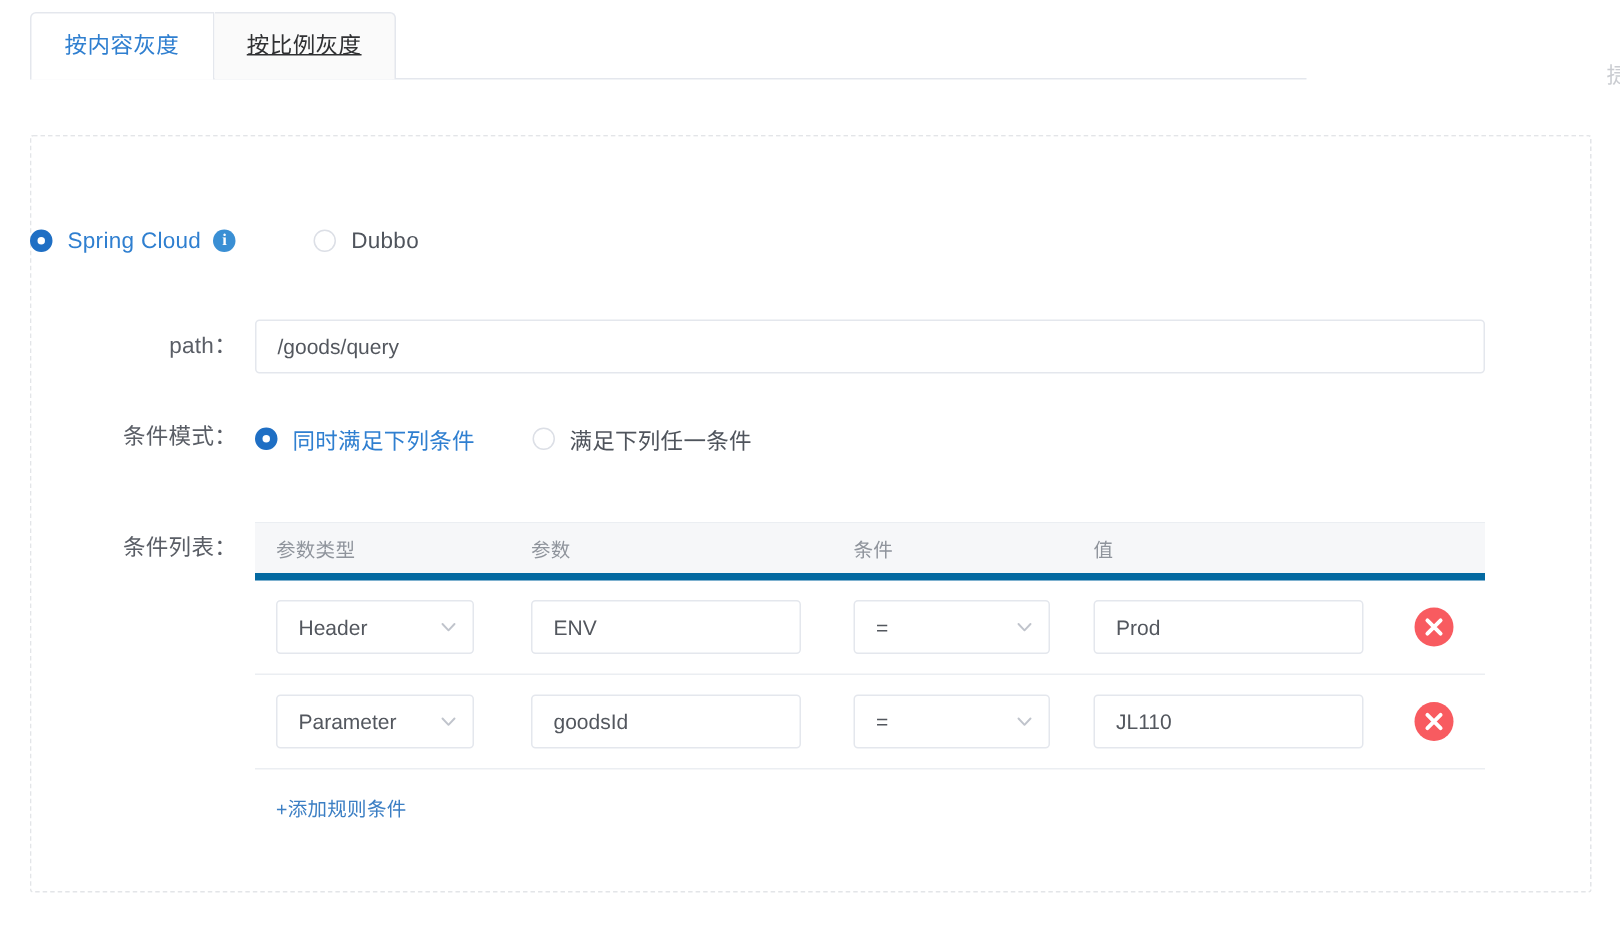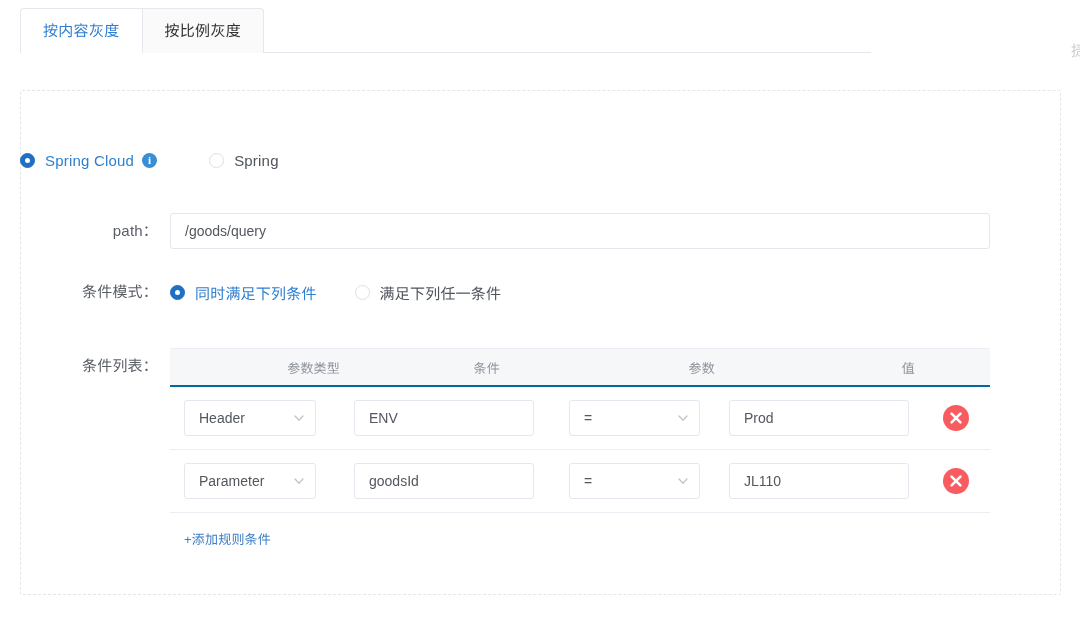--- a/index.html
+++ b/index.html
@@ -59,20 +59,21 @@
     white-space: nowrap;
     position: relative;
     letter-spacing: .3px;
   }
   .tab:first-child {
     border-left: 1px solid #e4e7ed;
     border-top-left-radius: 4px;
   }
   .tab:last-child {
     border-top-right-radius: 4px;
+    text-decoration: underline;
   }
   .tab.active {
     background: #ffffff;
     color: #2f7fd0;
     z-index: 3;
   }
   .tab.active::after {
     content: "";
     position: absolute;
     left: 0;
@@ -211,22 +212,21 @@
   
   .cond-table {
     width: 820px;
     border-top: 1px solid #ebeef2;
   }
   .cond-head {
     display: flex;
     align-items: center;
     height: 38px;
     background: #f6f7f9;
-    border-bottom: 2px solid #0369a1;
-    text-align: right;
+    border-bottom: 5px solid #0369a1;
   }
   .cond-head .th {
     font-size: 13px;
     color: #8f949c;
     padding-left: 14px;
     letter-spacing: .2px;
   }
   .c1 { width: 170px; }
   .c2 { width: 215px; }
   .c3 { width: 160px; }
@@ -315,21 +315,21 @@
   <div class="form-row" style="top:142px; left:20px;">
     <div class="field">
       <div class="radio-group">
         <div class="radio checked">
           <span class="rdot"></span>
           <span class="rtext">Spring Cloud</span>
           <span class="info-icon">i</span>
         </div>
         <div class="radio" style="margin-left:52px;">
           <span class="rdot"></span>
-          <span class="rtext">Spring</span>
+          <span class="rtext">Dubbo</span>
         </div>
       </div>
     </div>
   </div>
 
   <div class="form-row" style="top:213px; left:20px;">
     <div class="lbl">path：</div>
     <div class="field">
       <div class="input path">/goods/query</div>
     </div>
@@ -352,22 +352,22 @@
   </div>
 
   <div class="form-row" style="top:348px; left:20px;">
     <div class="lbl">条件列表：</div>
     <div class="field">
 
       <div class="cond-table">
 
         <div class="cond-head">
           <div class="th c1">参数类型</div>
+          <div class="th c2">参数</div>
           <div class="th c3">条件</div>
-          <div class="th c2">参数</div>
           <div class="th c4">值</div>
           <div class="th c5"></div>
         </div>
 
         <div class="cond-row">
           <div class="cell c1">
             <div class="select type">
               <span>Header</span>
               <span class="chev">
                 <svg viewBox="0 0 12 12" width="12" height="12">

